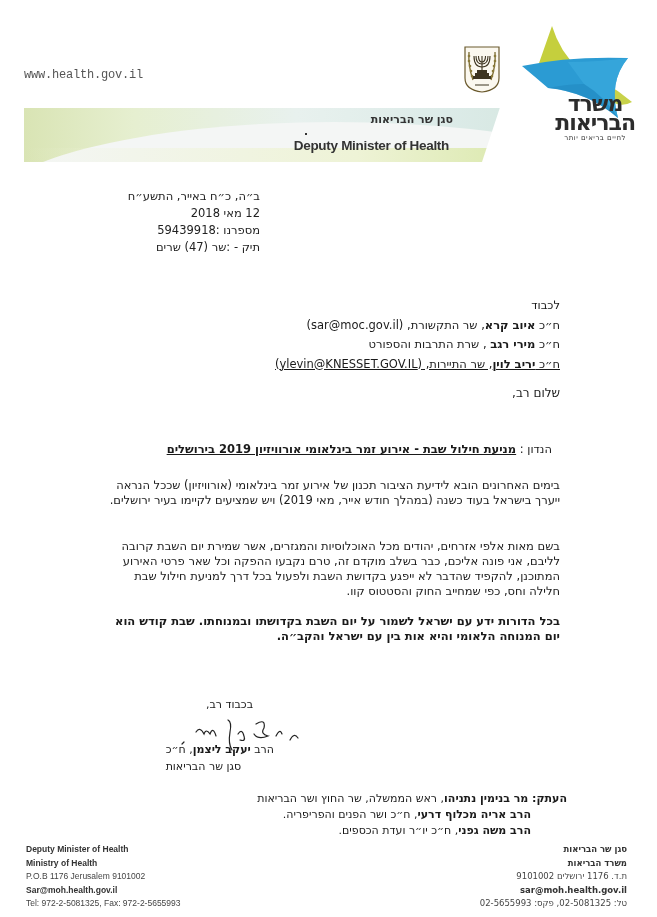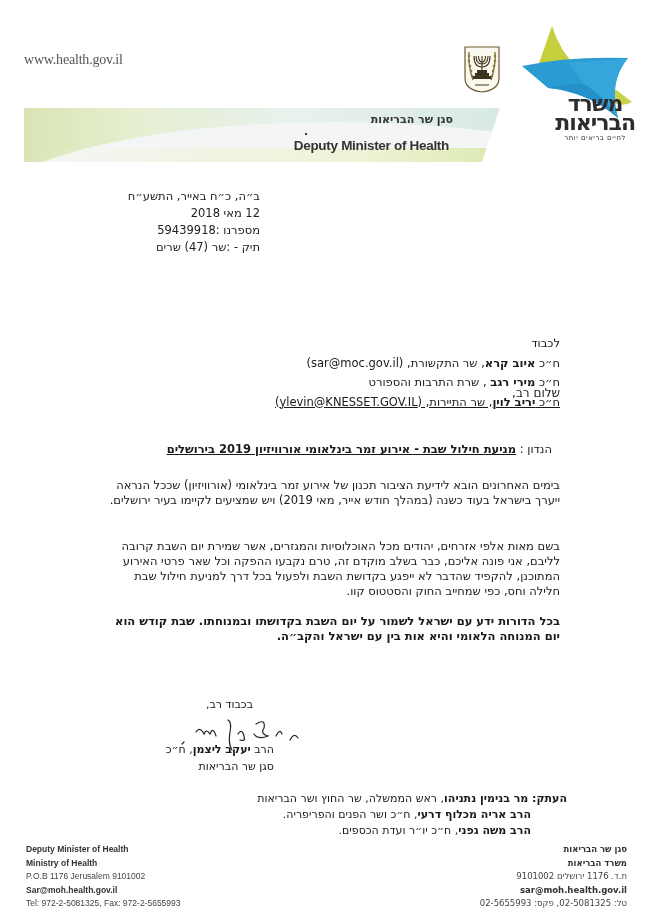--- a/index.html
+++ b/index.html
@@ -1,21 +1,21 @@
 <!DOCTYPE html>
 <html><head>
 <meta charset="utf-8">
 <style>
   html, body { margin: 0; padding: 0; background: #ffffff; }
   body {
     width: 657px; height: 917px; position: relative; overflow: hidden;
     font-family: "DejaVu Sans", sans-serif; color: #1a1a1a;
   }
   .abs { position: absolute; }
-  .url { left: 24px; top: 52px; font-family: Liberation Serif, serif; font-size: 14px; color: #555; letter-spacing: -0.2px; }
+  .url { left: 24px; top: 68px; font-family: Liberation Mono, monospace; font-size: 12px; color: #555; letter-spacing: -0.2px; }
 
   
   .banner { left: 24px; top: 108px; width: 606px; height: 54px;
     background: linear-gradient(90deg, #d9e4b4 0%, #e6efd0 18%, #e8f1ee 45%, #dcebe8 70%, #cfe3d8 100%);
     border-radius: 0 0 0 0; overflow: hidden; }
   .banner .swoosh { position: absolute; left: -40px; top: 14px; width: 700px; height: 90px;
     background: #f4f6f5; border-radius: 50% 50% 0 0 / 100% 100% 0 0; }
   .banner .lower { position: absolute; left: 0; top: 40px; width: 606px; height: 14px;
     background: linear-gradient(90deg, rgba(255,255,255,0) 0%, #eef3d6 55%, #d8e7a8 85%, #bcd29a 100%); }
   .banner .tab { position: absolute; right: 0; top: 0; width: 148px; height: 54px; background: #ffffff;
@@ -29,34 +29,34 @@
   .logo-text { right: 22px; top: 94px; direction: rtl; text-align: center; }
   .logo-text .l1, .logo-text .l2 { font-size: 22px; font-weight: bold; color: #2c2c2c; line-height: 19px; letter-spacing: -1px; }
   .logo-text .l3 { font-size: 7px; color: #333; margin-top: 2px; letter-spacing: 0.5px; }
   .emblem { left: 462px; top: 44px; width: 40px; height: 50px; }
 
   
   .dateblock { left: 100px; top: 188px; width: 160px; direction: rtl; text-align: right;
     font-family: "DejaVu Sans", sans-serif; font-size: 11.5px; line-height: 17px; color: #222; }
 
   
-  .recips { right: 97px; top: 296px; width: 440px; direction: rtl; text-align: right; font-size: 11.5px; line-height: 19.5px; margin-top: 38px; }
+  .recips { right: 97px; top: 296px; width: 440px; direction: rtl; text-align: right; font-size: 11.5px; line-height: 19.5px; }
   .recips .u { text-decoration: underline; }
   .greeting { right: 97px; top: 386px; direction: rtl; font-size: 12px; }
   .subject { right: 105px; top: 442px; direction: rtl; font-size: 11.5px; white-space: nowrap; }
   .subject b { text-decoration: underline; }
 
   .para { right: 97px; direction: rtl; text-align: right; font-size: 11.5px; line-height: 15px; width: 455px; }
   .p1 { top: 478px; }
   .p2 { top: 539px; }
   .p3 { top: 614px; font-weight: bold; }
 
   .signoff { right: 404px; top: 698px; direction: rtl; font-size: 11px; }
   .signature { left: 176px; top: 712px; width: 130px; height: 40px; }
-  .signer { right: 383px; top: 741px; direction: rtl; text-align: right; font-size: 11px; line-height: 17px; }
+  .signer { right: 383px; top: 741px; direction: rtl; text-align: left; font-size: 11px; line-height: 17px; }
 
   .cc { right: 90px; top: 791px; direction: rtl; text-align: right; font-size: 11px; line-height: 16px; }
   .cc .indent { margin-right: 36px; }
 
   .foot-en { left: 26px; top: 843px; font-family: "Liberation Sans", sans-serif; font-size: 8.5px; line-height: 13.5px; color: #444; }
   .foot-en .b { font-weight: bold; color: #333; }
   .foot-he { right: 30px; top: 843px; direction: rtl; text-align: right; font-size: 8.5px; line-height: 13.5px; color: #444; }
   .foot-he .b { font-weight: bold; color: #333; }
 </style>
 </head>

